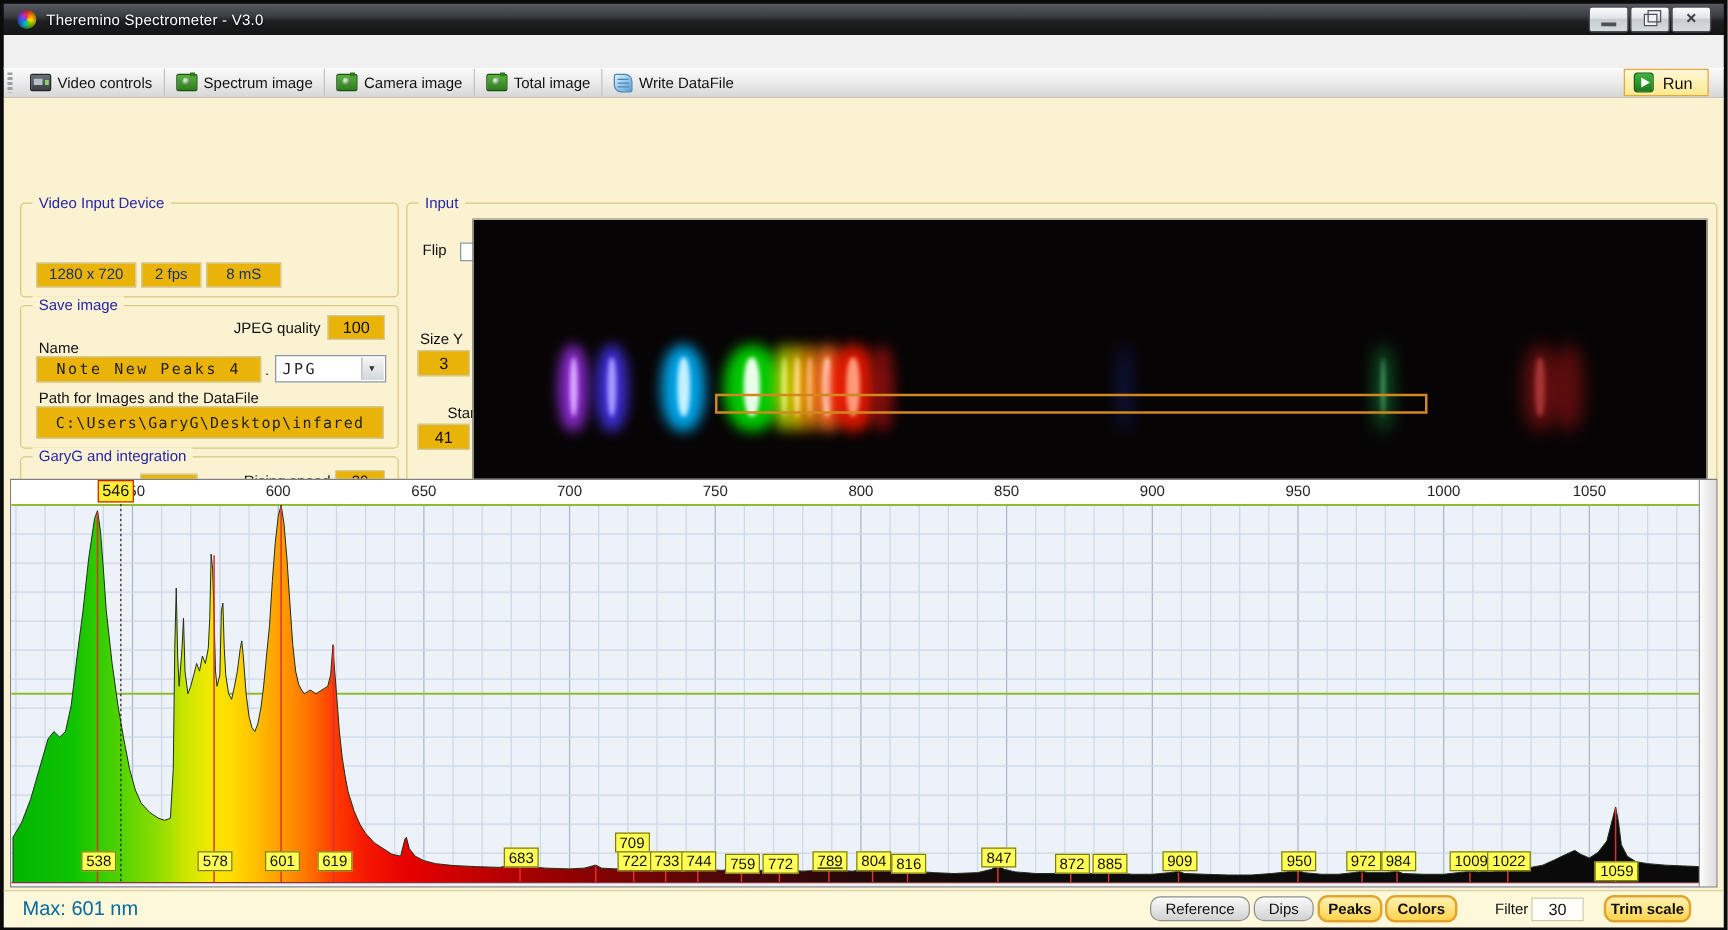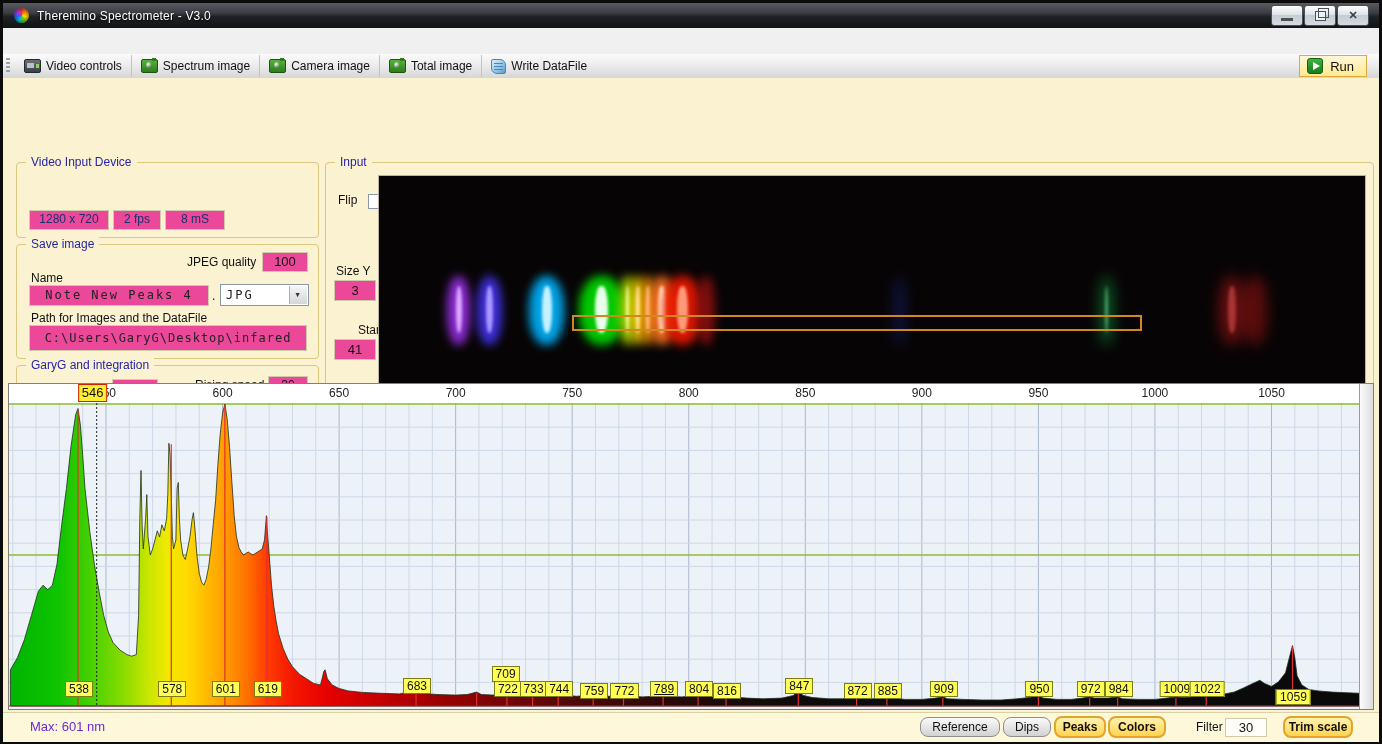--- a/index.html
+++ b/index.html
@@ -47,21 +47,21 @@
     background:linear-gradient(#fff8d8,#ffe98f);border:1px solid #e3a83c;padding:0 12px 0 7px;
     font-size:13px;color:#111;cursor:pointer;}
   #run-play{width:14px;height:14px;border-radius:3px;background:linear-gradient(#3db53d,#1d7a1d);
     border:1px solid #156015;display:flex;align-items:center;justify-content:center;}
   #run-play:before{content:"";border-left:7px solid #fff;border-top:4px solid transparent;border-bottom:4px solid transparent;margin-left:2px;}
   
   #client{position:absolute;left:3px;top:78px;right:3px;height:634px;background:#fbf2d2;}
   .groupbox{position:absolute;border:1px solid #d9c87e;border-radius:4px;}
   .gb-legend{position:absolute;top:-8px;left:9px;background:#fbf2d2;padding:0 5px;
     font-size:12px;color:#2525a8;}
-  .valbox{position:absolute;background:#ec4899;border:1px solid #cfcbaa;text-align:center;
+  .valbox{position:absolute;background:#eab308;border:1px solid #cfcbaa;text-align:center;
     font-size:12px;color:#173070;line-height:17px;}
   .field-label{position:absolute;font-size:12px;color:#111;white-space:nowrap;}
   .mono{font-family:"DejaVu Sans Mono",monospace;letter-spacing:2px;color:#222;}
   
   #gb-video{left:13px;top:84px;width:301px;height:74px;}
   #device-select{position:absolute;left:12px;top:18px;width:274px;height:22px;background:#fff;
     border:1px solid #8a98a5;font-size:13px;color:#111;display:flex;align-items:center;padding-left:5px;cursor:pointer;}
   .dd-arrow{position:absolute;right:1px;top:1px;bottom:1px;width:17px;
     background:linear-gradient(#f5f5f5,#d4d7da);border-left:1px solid #aab2b9;
     display:flex;align-items:center;justify-content:center;font-size:7px;color:#333;}
@@ -82,21 +82,21 @@
   #strip{position:absolute;left:0;top:0;right:13px;height:19px;background:#fff;}
   .tick-label{position:absolute;top:2px;transform:translateX(-50%);font-size:12px;color:#222;}
   #marker-label{position:absolute;top:0px;transform:translateX(-50%);font-size:13px;color:#111;
     background:#ffee33;border:1px solid #cc2200;padding:0 3px;line-height:16px;cursor:ew-resize;}
   #plot{position:absolute;left:0;top:19px;}
   .peak-label{position:absolute;transform:translateX(-50%);font-size:12px;color:#111;background:#ffff55;
     border:1px solid #7c7c1a;padding:0 3px;line-height:14px;white-space:nowrap;}
   #rstrip{position:absolute;right:0;top:0;bottom:0;width:13px;background:linear-gradient(90deg,#fcfcfc,#dcdcdc);border-left:1px solid #9a9a9a;}
   
   #statusbar{position:absolute;left:3px;top:712px;right:3px;height:29px;background:#fdf8da;border-top:1px solid #d8d2a8;}
-  #max-label{position:absolute;left:15px;top:6px;font-size:13px;color:#6d28d9;margin-left:12px;}
+  #max-label{position:absolute;left:15px;top:6px;font-size:16px;color:#0369a1;}
   .sb-btn{position:absolute;top:4px;height:18px;border-radius:8px;font-size:12px;color:#111;
     display:flex;align-items:center;justify-content:center;cursor:pointer;
     background:linear-gradient(#fafafa,#d2d2d2);border:1px solid #8e8e8e;}
   .sb-btn.on{background:linear-gradient(#fff3b0,#ffd34e);border:2px solid #e3a32c;font-weight:bold;top:3px;}
 </style>
 </head>
 <body>
 
 <div id="win">
 

